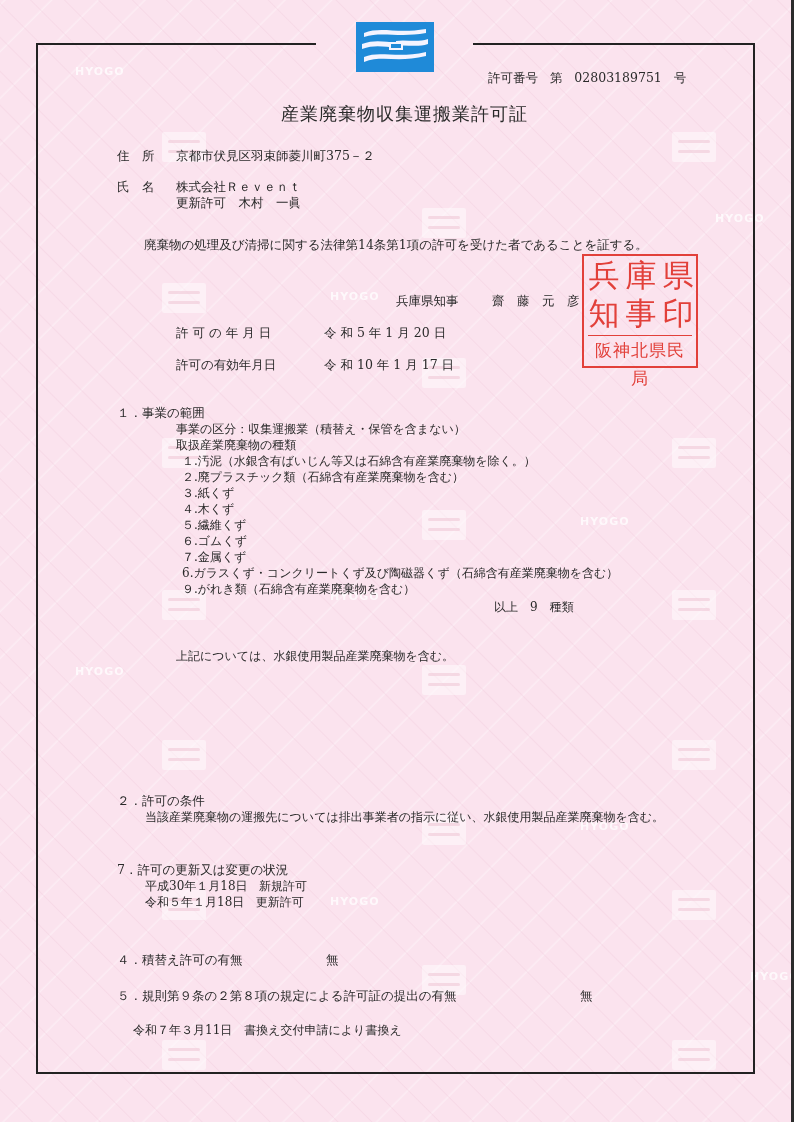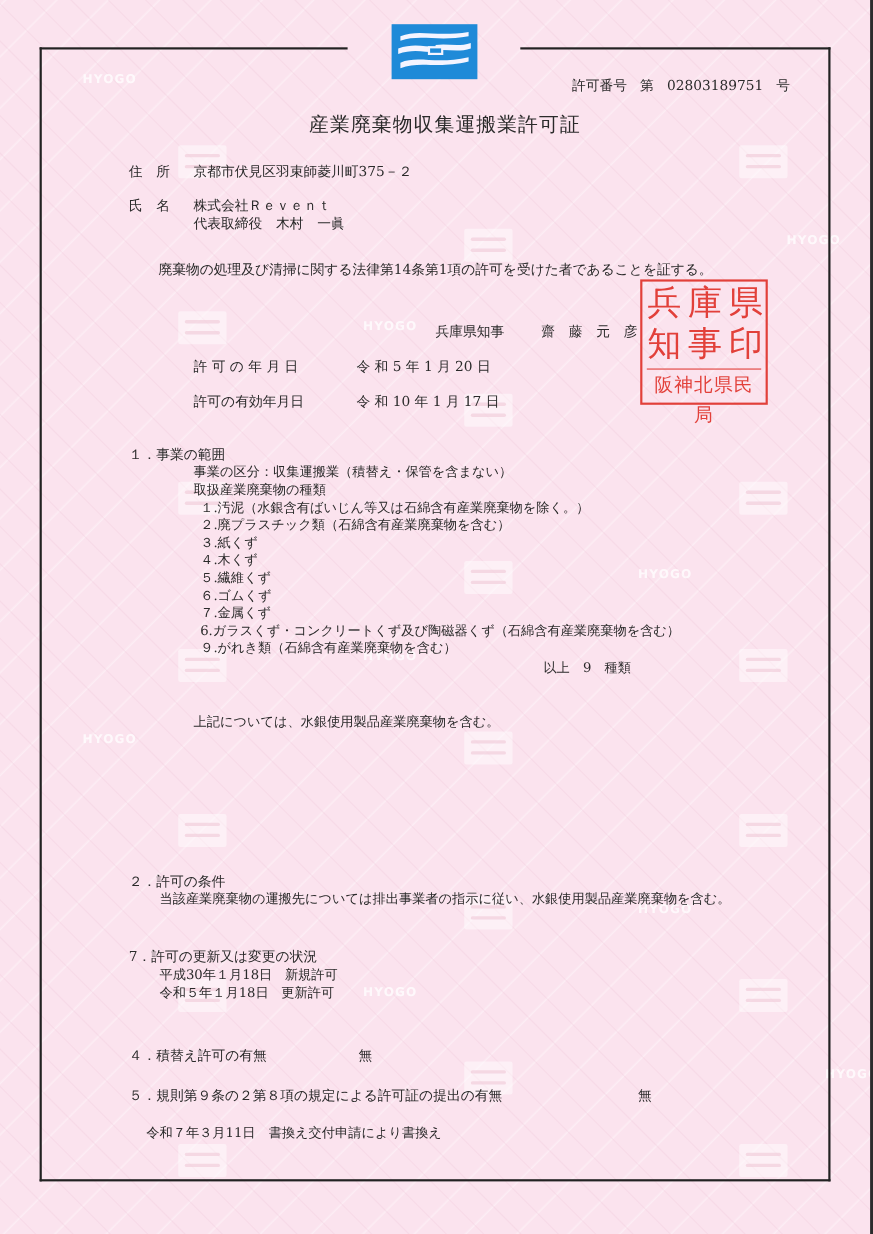--- a/index.html
+++ b/index.html
@@ -102,30 +102,30 @@
 <div class="emblem">
   <svg width="78" height="50" viewBox="0 0 78 50">
     <path d="M8 11 C25 4, 40 12, 70 7 L70 11 C42 16, 26 9, 8 15 Z" fill="#f4f4ff"></path>
     <path d="M6 22 C22 16, 34 22, 44 20 L44 25 C34 27, 22 21, 6 27 Z" fill="#f4f4ff"></path>
     <path d="M40 19 C50 17, 60 21, 72 17 L72 22 C60 26, 50 22, 40 24 Z" fill="#f4f4ff"></path>
     <rect x="34" y="21" width="12" height="6" fill="#1f8ad8" stroke="#f4f4ff" stroke-width="2"></rect>
     <path d="M8 35 C24 28, 40 37, 70 30 L70 34 C42 41, 26 33, 8 40 Z" fill="#f4f4ff"></path>
   </svg>
 </div>
 
-<div class="t" style="left:520px;top:70px">
+<div class="t" style="left:488px;top:70px">
   <span>許可番号</span>&nbsp;&nbsp;&nbsp;<span>第</span>&nbsp;&nbsp;&nbsp;<span>02803189751</span>&nbsp;&nbsp;&nbsp;<span>号</span>
 </div>
 <div class="t title" style="left:281px;top:106px">産業廃棄物収集運搬業許可証</div>
 
 <div class="t" style="left:117px;top:148px">住　所</div>
 <div class="t" style="left:176px;top:148px">京都市伏見区羽束師菱川町375－２</div>
 <div class="t" style="left:117px;top:179px">氏　名</div>
 <div class="t" style="left:176px;top:179px">株式会社Ｒｅｖｅｎｔ</div>
-<div class="t" style="left:176px;top:195px">代表取締役　木村　一眞</div>
+<div class="t" style="left:176px;top:195px">更新許可　木村　一眞</div>
 
 <div class="t" style="left:144px;top:237px">廃棄物の処理及び清掃に関する法律第14条第1項の許可を受けた者であることを証する。</div>
 <div class="t" style="left:396px;top:293px">兵庫県知事</div>
 <div class="t" style="left:492px;top:293px">齋　藤　元　彦</div>
 <div class="t" style="left:176px;top:325px">許 可 の 年 月 日</div>
 <div class="t" style="left:324px;top:325px">令 和 5 年 1 月 20 日</div>
 <div class="t" style="left:176px;top:357px">許可の有効年月日</div>
 <div class="t" style="left:324px;top:357px">令 和 10 年 1 月 17 日</div>
 
 <div class="seal">

